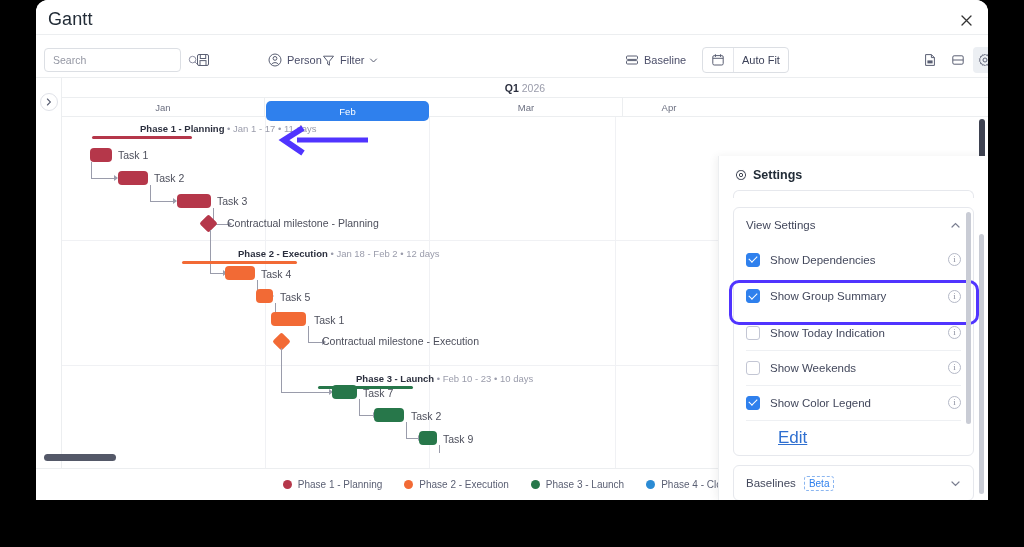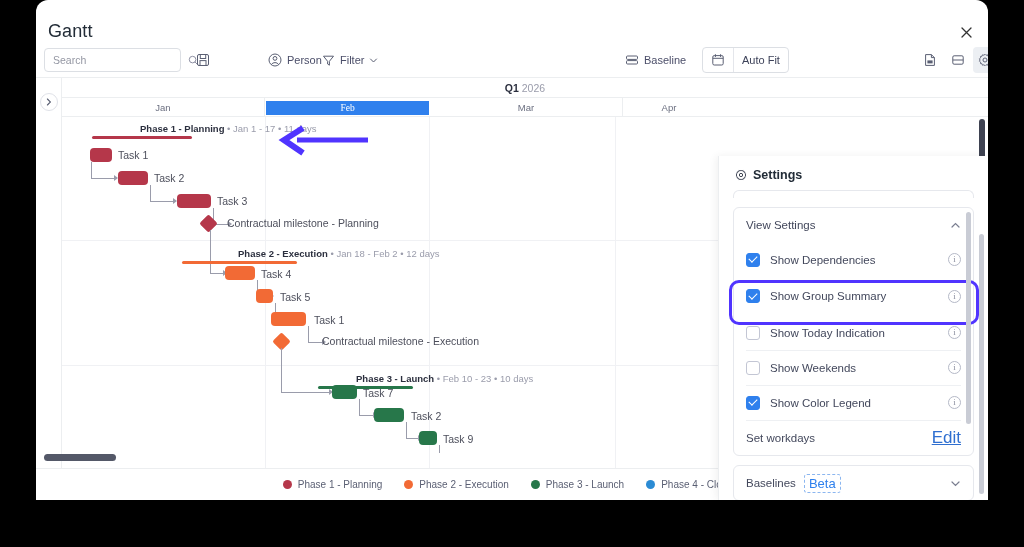--- a/index.html
+++ b/index.html
@@ -19,21 +19,20 @@
     background: #ffffff;
     border-radius: 12px 12px 0 0;
     overflow: hidden;
   }
 
   
   .titlebar {
     position: absolute; left: 0; top: 0; width: 100%; height: 35px;
     border-bottom: 1px solid #eceef0;
     background: #fff;
-    margin-top: 12px;
   }
   .app-title {
     position: absolute; left: 12px; top: 9px;
     font-size: 18px; color: #222c37; letter-spacing: .1px;
   }
   .close-btn {
     position: absolute; right: 10px; top: 8px;
     width: 24px; height: 24px;
     display: flex; align-items: center; justify-content: center;
     cursor: pointer; color: #333; font-size: 15px; line-height: 1;
@@ -109,22 +108,22 @@
     position: absolute; left: 26px; top: 20px; right: 0; height: 19px;
     border-bottom: 1px solid #eceef0;
   }
   .mcell {
     position: absolute; top: 0; height: 19px;
     display: flex; align-items: center; justify-content: center;
     font-size: 9.5px; color: #6b6f80;
     border-right: 1px solid #eceef0;
   }
   .mcell.sel {
-    background: #2f80ed; color: #fff; border-radius: 0;
-    height: 14px; top: 3px; border-right: 0; font-family: Liberation Serif, serif;
+    background: #2f80ed; color: #fff; border-radius: 5px;
+    height: 20px; top: 3px; border-right: 0;
   }
 
   
   .chart-body {
     position: absolute; left: 0; top: 39px; right: 0; bottom: 0;
     overflow: hidden;
   }
   .dotcol {
     position: absolute; left: 0; top: 0; width: 26px; bottom: 0; z-index: 3;
     background: #fff; border-right: 1px solid #eceef0;
@@ -224,21 +223,21 @@
     transform: rotate(-45deg) translate(1px,-1px);
   }
   .row-label { font-size: 11.5px; color: #43485c; flex: 1; }
   .info {
     width: 13px; height: 13px; border-radius: 50%; border: 1px solid #b5b9c7;
     color: #8d90a0; font-size: 9px; line-height: 11px; text-align: center;
     font-family: "Liberation Serif", serif; cursor: pointer; flex: none;
   }
   .edit-link { font-size: 17px; color: #2f6fd0; text-decoration: underline; cursor: pointer; margin-left: 32px; }
   .beta {
-    font-size: 13px; color: #2f80ed; border: 1px dashed #8bb6f0;
+    font-size: 10px; color: #2f80ed; border: 1px dashed #8bb6f0;
     border-radius: 3px; padding: 1px 4px; margin-left: 8px;
   }
 
   
   .hl-ring {
     position: absolute; border: 3px solid #5034ff; border-radius: 10px;
     pointer-events: none; z-index: 12;
   }
 
   
@@ -599,21 +598,20 @@
 
             <div class="row">
               <div class="hr"></div>
               <div class="cb on"></div>
               <div class="row-label">Show Color Legend</div>
               <div class="info">i</div>
             </div>
 
             <div class="row">
               <div class="hr"></div>
-              <div class="row-label">Set workdays</div>
               <div class="edit-link">Edit</div>
             </div>
           </div>
 
           <div class="card">
             <div class="card-head">
               <span style="display:flex;align-items:center">
                 <span>Baselines</span>
                 <span class="beta">Beta</span>
               </span>

